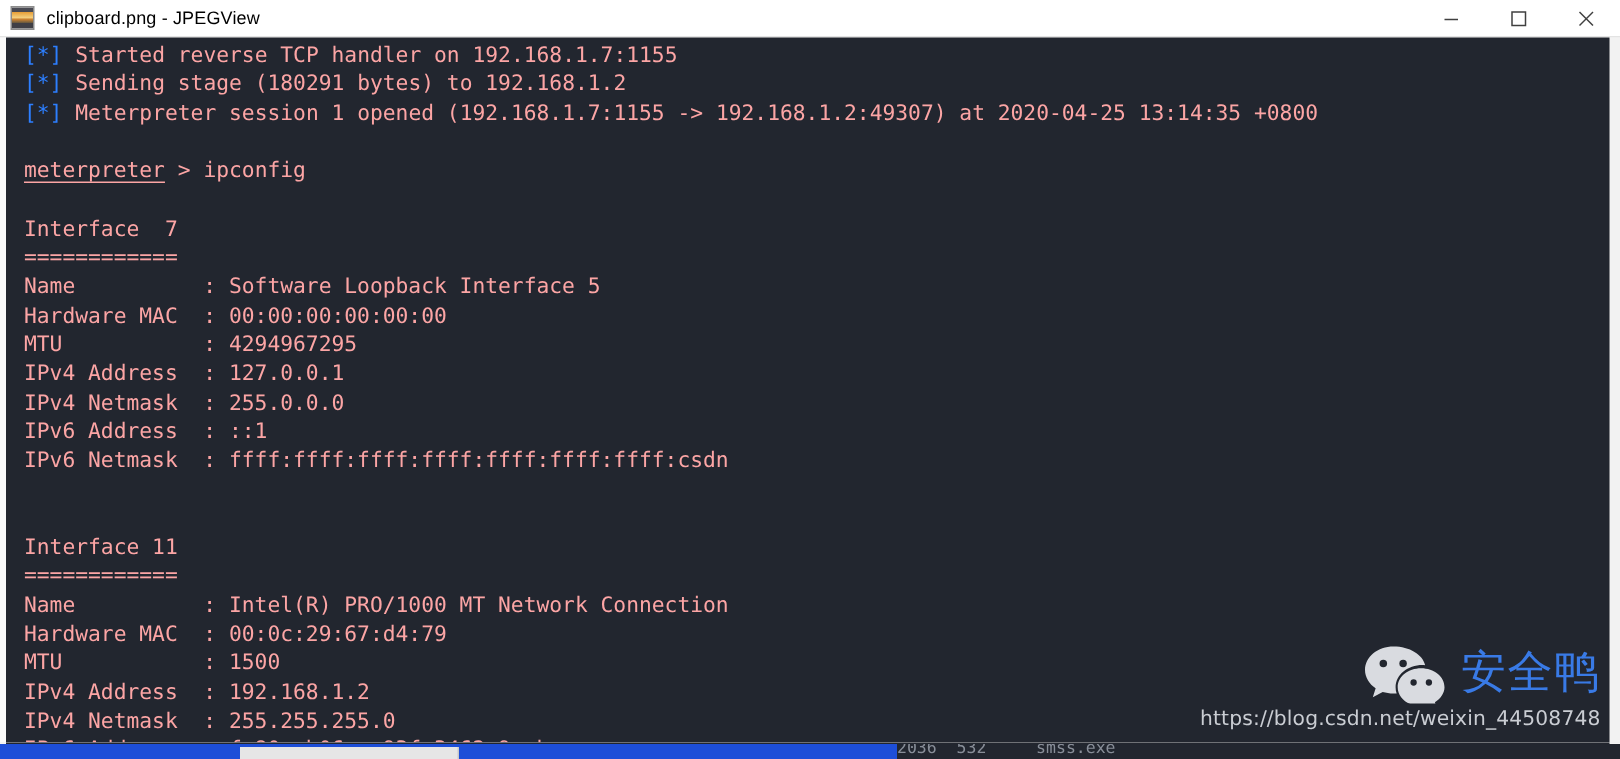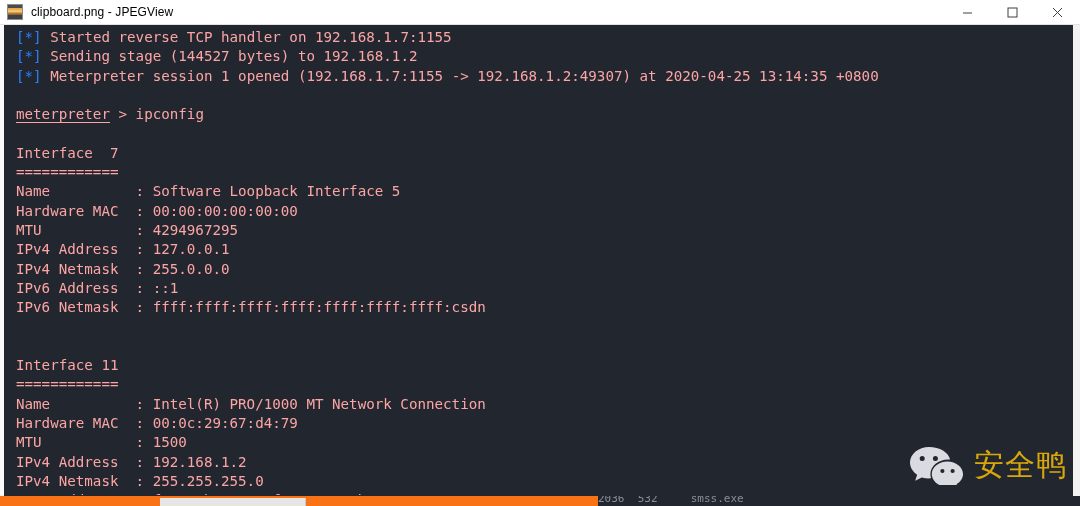--- a/index.html
+++ b/index.html
@@ -118,40 +118,40 @@
     display: flex;
     align-items: center;
     justify-content: flex-end;
     gap: 9px;
     margin-bottom: 2px;
     opacity: 0.92;
   }
   #wm-brand {
     font-family: "DejaVu Sans", sans-serif;
     font-size: 30px;
-    color: #eab308;
+    color: #3b82f6;
     letter-spacing: 1px;
     line-height: 1;
   }
   #wm-url {
     font-family: "DejaVu Sans", sans-serif;
     font-size: 13.5px;
     color: #d3d6dc;
     letter-spacing: 0.1px;
     opacity: 0.95;
   }
 
   
   #bg-strip {
     position: absolute;
     left: 0;
     top: 496px;
     width: 1080px;
     height: 10px;
-    background: #f97316;
+    background: #1d4ed8;
     overflow: hidden;
   }
   #bg-strip-dark {
     position: absolute;
     left: 598px;
     top: 0;
     width: 482px;
     height: 10px;
     background: #22262f;
   }
@@ -227,21 +227,21 @@
       </div>
     </div>
   </div>
 
   <div id="terminal-frame">
     <div id="term-left-edge"></div>
     <div id="term-right-edge"></div>
 
     <div id="terminal">
       <pre id="term-text"><span class="tok-blue">[*]</span> <span class="tok-white">Started reverse TCP handler on 192.168.1.7:1155</span>
-<span class="tok-blue">[*]</span> <span class="tok-white">Sending stage (144527 bytes) to 192.168.1.2</span>
+<span class="tok-blue">[*]</span> <span class="tok-white">Sending stage (180291 bytes) to 192.168.1.2</span>
 <span class="tok-blue">[*]</span> <span class="tok-white">Meterpreter session 1 opened (192.168.1.7:1155 -&gt; 192.168.1.2:49307) at 2020-04-25 13:14:35 +0800</span>
 
 <span class="tok-white tok-ul">meterpreter</span><span class="tok-white"> &gt; ipconfig</span>
 
 <span class="tok-white">Interface  7</span>
 <span class="tok-white">============</span>
 <span class="tok-white">Name          : Software Loopback Interface 5</span>
 <span class="tok-white">Hardware MAC  : 00:00:00:00:00:00</span>
 <span class="tok-white">MTU           : 4294967295</span>
 <span class="tok-white">IPv4 Address  : 127.0.0.1</span>
@@ -268,20 +268,21 @@
               <path d="M22 2C11.5 2 3 9 3 17.6c0 4.9 2.8 9.3 7.1 12.2L8.2 35.8l6.6-3.4c2.2.6 4.6 1 7.2 1 .7 0 1.4 0 2.1-.1-.5-1.3-.7-2.7-.7-4.1 0-8.2 8-14.8 17.9-14.8.6 0 1.2 0 1.8.1C41.6 7.4 32.7 2 22 2z"></path>
               <circle cx="15.2" cy="13.4" r="2.5" fill="#22262f"></circle>
               <circle cx="28.4" cy="13.4" r="2.5" fill="#22262f"></circle>
               <path d="M56 29.1c0-7-7-12.6-15.6-12.6S24.8 22.1 24.8 29.1c0 7 7 12.7 15.6 12.7 1.9 0 3.7-.3 5.4-.8l5.3 2.7-1.5-4.6c3.9-2.3 6.4-6 6.4-9.9z"></path>
               <circle cx="35.4" cy="26" r="2.1" fill="#22262f"></circle>
               <circle cx="45.6" cy="26" r="2.1" fill="#22262f"></circle>
             </g>
           </svg>
           <span id="wm-brand">安全鸭</span>
         </div>
+        <div id="wm-url">https://blog.csdn.net/weixin_44508748</div>
       </div>
     </div>
 
     <div id="term-bottom-edge">
       <div id="term-bottom-edge-inner"></div>
     </div>
   </div>
 
   <div id="bg-strip">
     <div id="bg-strip-tabs"></div>

